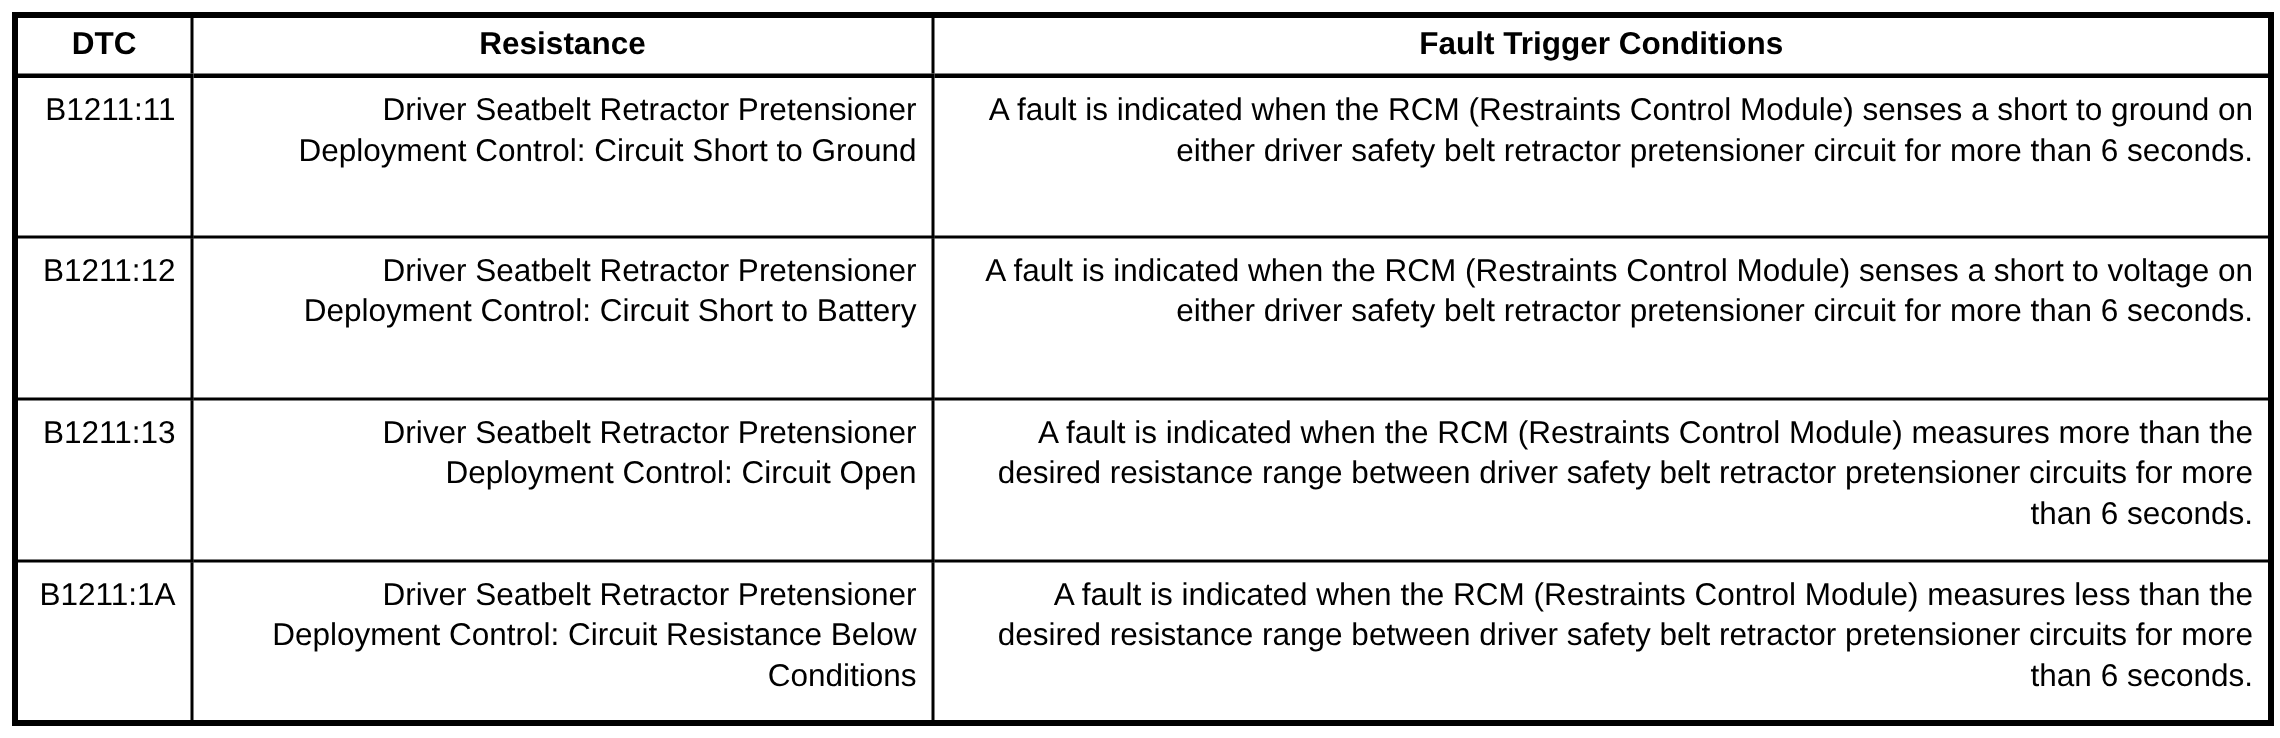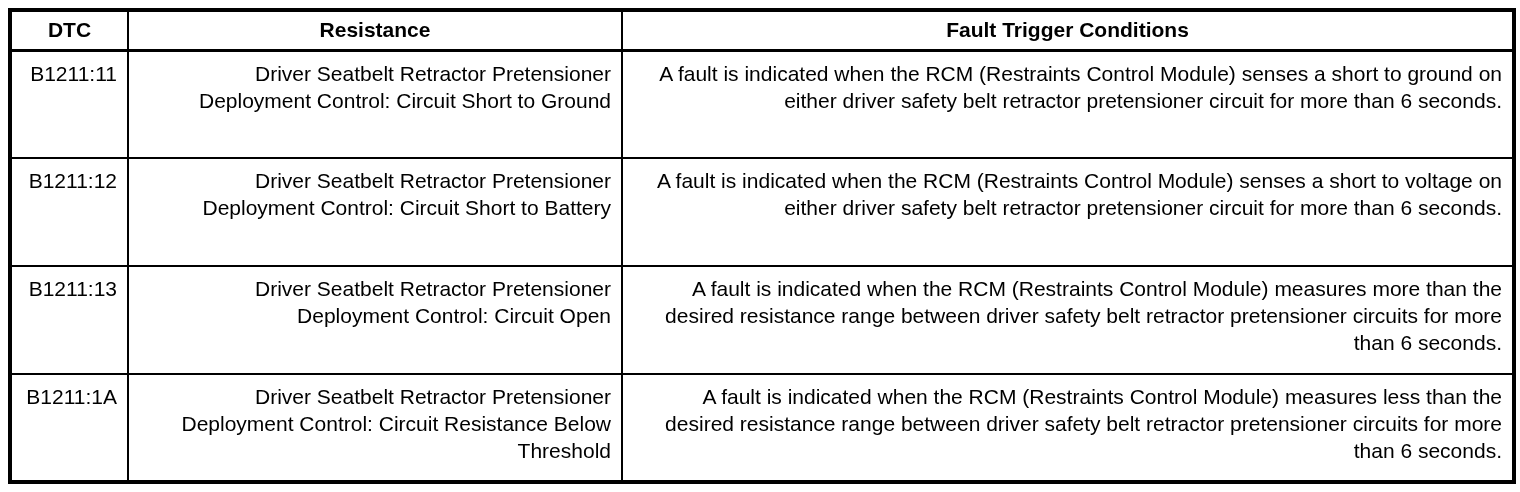--- a/index.html
+++ b/index.html
@@ -85,18 +85,18 @@
         <td>Driver Seatbelt Retractor Pretensioner Deployment Control: Circuit Short to Battery</td>
         <td>A fault is indicated when the RCM (Restraints Control Module) senses a short to voltage on either driver safety belt retractor pretensioner circuit for more than 6 seconds.</td>
       </tr>
       <tr class="body-row">
         <td class="dtc-cell">B1211:13</td>
         <td>Driver Seatbelt Retractor Pretensioner Deployment Control: Circuit Open</td>
         <td>A fault is indicated when the RCM (Restraints Control Module) measures more than the desired resistance range between driver safety belt retractor pretensioner circuits for more than 6 seconds.</td>
       </tr>
       <tr class="body-row">
         <td class="dtc-cell">B1211:1A</td>
-        <td>Driver Seatbelt Retractor Pretensioner Deployment Control: Circuit Resistance Below Threshold</td>
+        <td>Driver Seatbelt Retractor Pretensioner Deployment Control: Circuit Resistance Below Conditions</td>
         <td>A fault is indicated when the RCM (Restraints Control Module) measures less than the desired resistance range between driver safety belt retractor pretensioner circuits for more than 6 seconds.</td>
       </tr>
     </tbody>
   </table>
 </div>
 
 </body></html>

